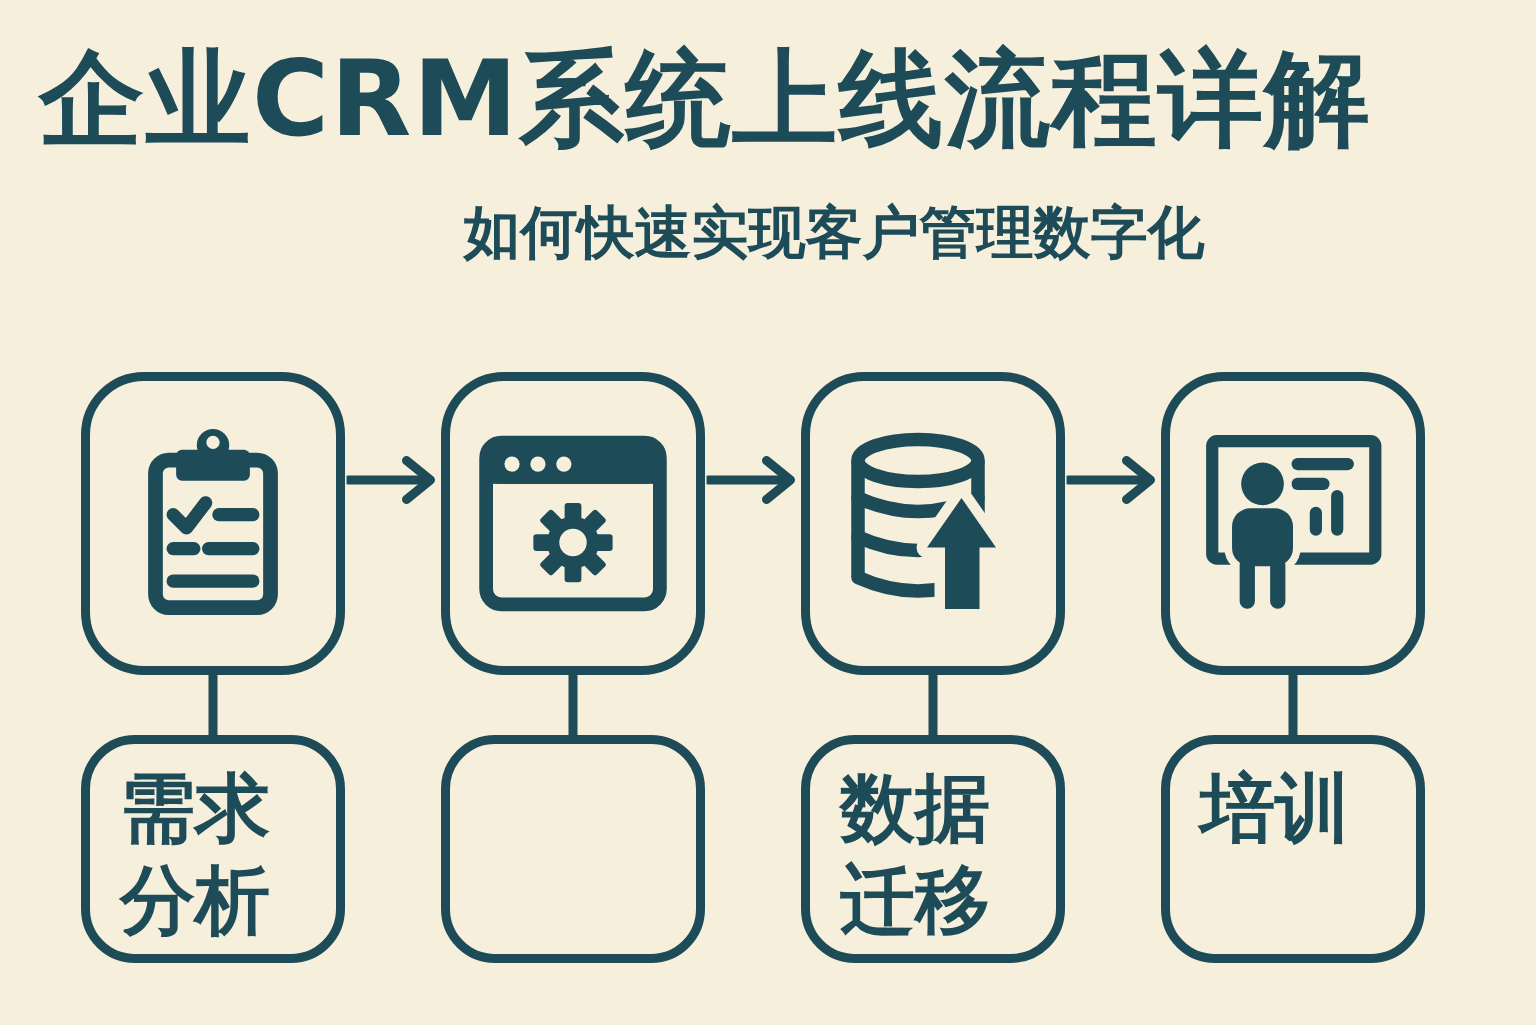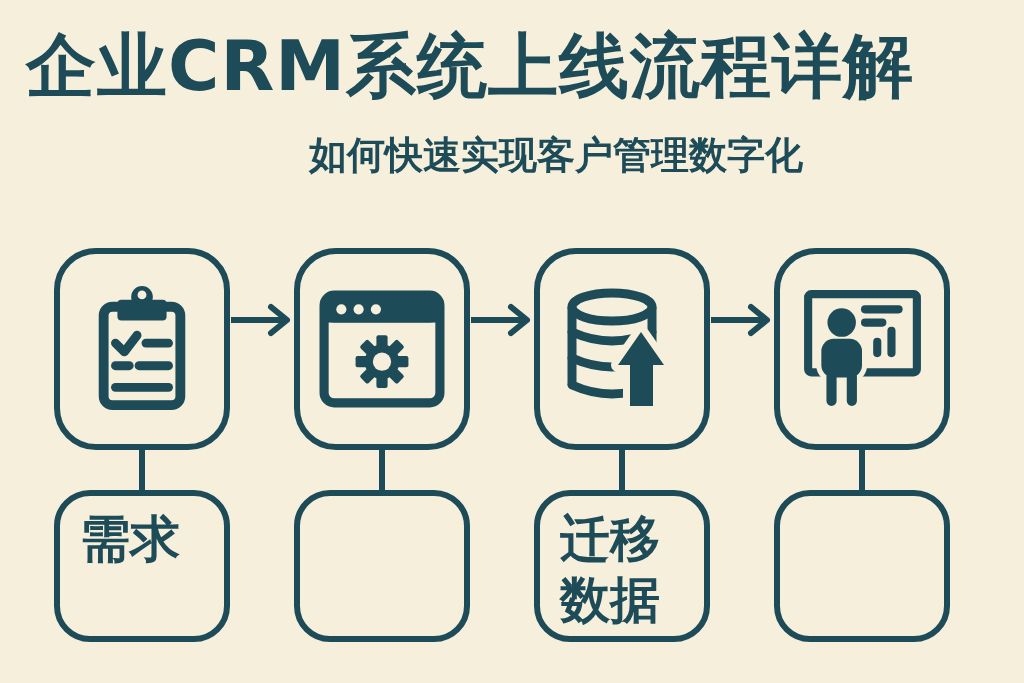--- a/index.html
+++ b/index.html
@@ -58,20 +58,21 @@
         <polyline class="ink-stroke" points="33,64 42,73 55,56" stroke-width="9" stroke-linecap="round" stroke-linejoin="round"></polyline>
         <line class="ink-stroke" x1="64" y1="64" x2="87" y2="64" stroke-width="9" stroke-linecap="round"></line>
         <line class="ink-stroke" x1="33" y1="87" x2="47" y2="87" stroke-width="9" stroke-linecap="round"></line>
         <line class="ink-stroke" x1="57" y1="87" x2="87" y2="87" stroke-width="9" stroke-linecap="round"></line>
         <line class="ink-stroke" x1="33" y1="109" x2="87" y2="109" stroke-width="9" stroke-linecap="round"></line>
       </svg>
     </div>
     <div class="connector"></div>
     <div class="label-box">
       <div>需求</div>
+      <div>分析</div>
     </div>
   </div>
 
   <div class="step step-2">
     <div class="icon-box">
       <svg width="126" height="118" viewBox="0 0 124 116">
         <rect class="ink-fill" x="5" y="5" width="114" height="27" rx="10"></rect>
         <rect class="ink-fill" x="5" y="19" width="114" height="13"></rect>
         <rect class="ink-stroke" x="5" y="5" width="114" height="106" rx="10" stroke-width="9"></rect>
         <circle class="bg-fill" cx="22" cy="19" r="5"></circle>
@@ -100,22 +101,22 @@
         <line class="ink-stroke" x1="92" y1="23" x2="92" y2="60" stroke-width="9"></line>
         <path class="ink-stroke" d="M12,48 Q52,66 92,48" stroke-width="9" stroke-linecap="round"></path>
         <path class="ink-stroke" d="M12,74 Q52,92 92,74" stroke-width="9" stroke-linecap="round"></path>
         <path class="ink-stroke" d="M12,101 Q52,119 92,101" stroke-width="9" stroke-linecap="round"></path>
         <path class="halo" d="M58,81 L81,48 L104,81 L93,81 L93,122 L70,122 L70,81 Z" stroke-width="14" stroke-linejoin="round"></path>
         <path class="ink-fill" d="M58,81 L81,48 L104,81 L93,81 L93,122 L70,122 L70,81 Z"></path>
       </svg>
     </div>
     <div class="connector"></div>
     <div class="label-box">
+      <div>数据</div>
       <div>迁移</div>
-      <div>数据</div>
     </div>
   </div>
 
   <div class="step step-4">
     <div class="icon-box">
       <svg width="128" height="126" viewBox="0 0 124 124">
         <rect class="ink-stroke" x="9" y="8" width="107" height="77" rx="3" stroke-width="8"></rect>
         <line class="ink-stroke" x1="65" y1="23" x2="98" y2="23" stroke-width="8" stroke-linecap="round"></line>
         <line class="ink-stroke" x1="65" y1="36" x2="82" y2="36" stroke-width="8" stroke-linecap="round"></line>
         <rect class="ink-fill" x="73" y="51" width="8" height="19" rx="4"></rect>
@@ -127,20 +128,21 @@
           <rect class="halo" x="47" y="84" width="10" height="34" rx="5" stroke-width="10"></rect>
           <circle class="ink-fill" cx="42" cy="36" r="14"></circle>
           <rect class="ink-fill" x="22" y="52" width="40" height="38" rx="12"></rect>
           <rect class="ink-fill" x="27" y="84" width="10" height="34" rx="5"></rect>
           <rect class="ink-fill" x="47" y="84" width="10" height="34" rx="5"></rect>
         </g>
       </svg>
     </div>
     <div class="connector"></div>
     <div class="label-box">
+      <div>培训</div>
     </div>
   </div>
 
   <svg class="flow-arrow flow-arrow-1" viewBox="0 0 62 44">
     <line class="ink-stroke" x1="1" y1="22" x2="52" y2="22" stroke-width="6" stroke-linecap="round"></line>
     <polyline class="ink-stroke" points="40,9 56,22 40,35" stroke-width="6" stroke-linecap="round" stroke-linejoin="round"></polyline>
   </svg>
   <svg class="flow-arrow flow-arrow-2" viewBox="0 0 62 44">
     <line class="ink-stroke" x1="1" y1="22" x2="52" y2="22" stroke-width="6" stroke-linecap="round"></line>
     <polyline class="ink-stroke" points="40,9 56,22 40,35" stroke-width="6" stroke-linecap="round" stroke-linejoin="round"></polyline>

